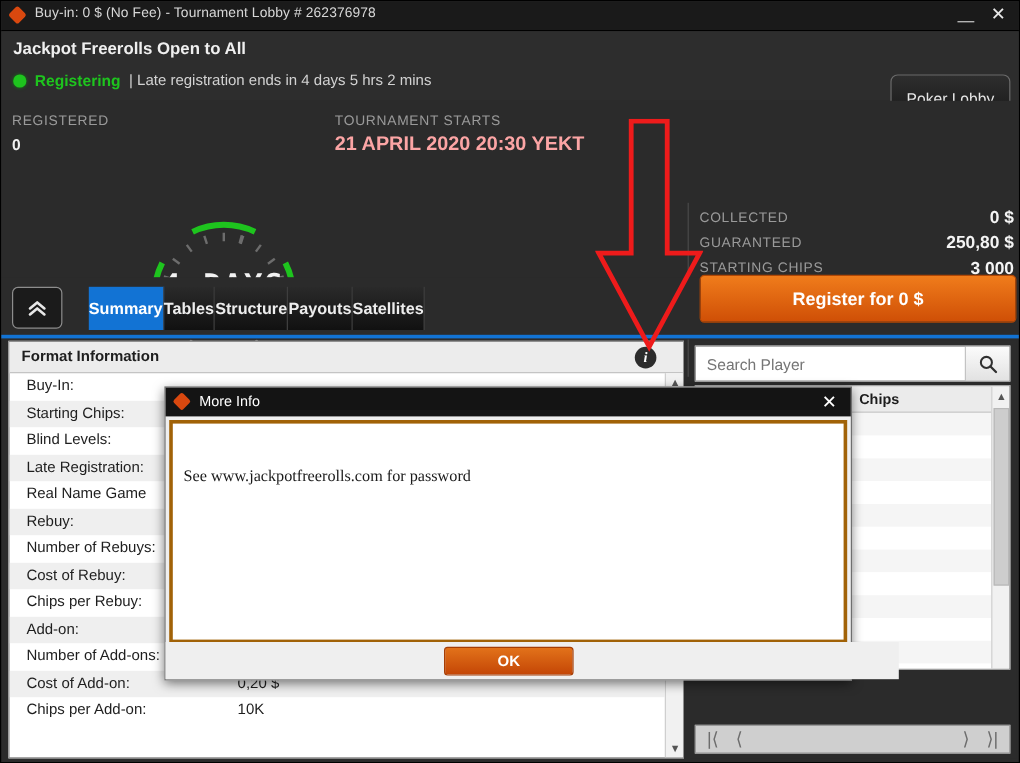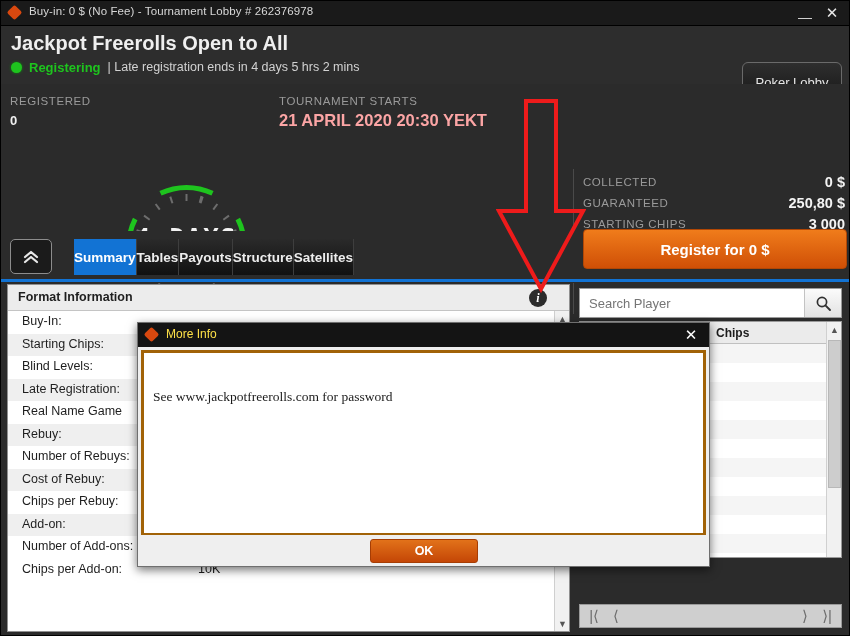--- a/index.html
+++ b/index.html
@@ -8,21 +8,21 @@
 
   
   .titlebar{position:absolute;left:0;top:0;width:850px;height:25px;background:#1a1a1a;border-bottom:1px solid #000;box-sizing:border-box;padding-left:13px;}
   .tb-diamond{position:absolute;left:8px;top:6px;width:11px;height:11px;background:#d9480f;transform:rotate(45deg);border-radius:2px;}
   .tb-title{position:absolute;left:28px;top:4px;font-size:11.5px;color:#d8d8d8;letter-spacing:.1px;white-space:nowrap;}
   .tb-min{position:absolute;right:38px;top:5px;width:16px;height:16px;color:#cfcfcf;font-size:14px;text-align:center;line-height:22px;cursor:pointer;}
   .tb-close{position:absolute;right:10px;top:3px;width:18px;height:18px;color:#e8e8e8;font-size:15px;text-align:center;line-height:18px;cursor:pointer;}
 
   
   .header{position:absolute;left:0;top:25px;width:850px;height:58px;background:#2d2d2d;box-sizing:border-box;}
-  .h-title{position:absolute;left:10px;top:6px;font-size:20px;font-weight:bold;color:#efefef;}
+  .h-title{position:absolute;left:10px;top:6px;font-size:14px;font-weight:bold;color:#efefef;}
   .h-status-row{position:absolute;left:10px;top:32px;height:18px;display:flex;align-items:center;}
   .dot{width:11px;height:11px;border-radius:50%;background:#1ec41e;margin-right:7px;box-shadow:0 0 3px #0d8a0d;}
   .h-reg{font-size:13px;font-weight:bold;color:#1ec41e;}
   .h-late{font-size:12.5px;color:#d2d2d2;margin-left:7px;}
   .lobby-btn{position:absolute;right:9px;top:36px;width:98px;height:38px;background:linear-gradient(#2e2e2e,#171717);
     border:1px solid #6a6a6a;border-radius:6px;color:#e6e6e6;font-size:13px;cursor:pointer;
     display:flex;align-items:center;justify-content:center;}
 
   
   .infostrip{position:absolute;left:0;top:83px;width:850px;height:147px;background:#2b2b2b;}
@@ -97,26 +97,26 @@
   .pg{position:absolute;top:2px;width:20px;height:18px;display:flex;align-items:center;justify-content:center;font-size:15px;color:#6d6d6d;cursor:pointer;}
 
   
   .annot{position:absolute;left:495px;top:98px;width:90px;height:195px;z-index:9;pointer-events:none;}
 
   
   .modal{position:absolute;left:136px;top:321px;width:573px;height:245px;background:#efefef;border:1px solid #6f6f6f;
      box-shadow:0 3px 9px rgba(0,0,0,.55);box-sizing:border-box;z-index:20;}
   .modal-tb{position:absolute;left:0;top:0;width:571px;height:24px;background:#141414;box-sizing:border-box;}
   .modal-diamond{position:absolute;left:8px;top:6px;width:11px;height:11px;background:#d9480f;transform:rotate(45deg);border-radius:2px;}
-  .modal-title{position:absolute;left:28px;top:4px;font-size:12px;color:#fde047;}
+  .modal-title{position:absolute;left:28px;top:4px;font-size:12px;color:#ffffff;}
   .modal-close{position:absolute;right:8px;top:2px;width:20px;height:20px;color:#fff;font-size:15px;display:flex;
      align-items:center;justify-content:center;cursor:pointer;}
   .modal-body{position:absolute;left:3px;top:27px;width:565px;height:186px;background:#fff;border:3px solid #a16207;box-sizing:border-box;}
   .modal-text{position:absolute;left:9px;top:36px;font-size:13.5px;color:#1a1a1a;font-family:"Liberation Serif",serif;}
-  .modal-foot{position:absolute;left:0;bottom:0;width:571px;height:31px;background:#efefef;}
+  .modal-foot{position:absolute;left:0;bottom:0;width:571px;height:31px;background:#efefef;padding-left:40px;}
   .ok-btn{position:absolute;left:232px;top:4px;width:106px;height:22px;border-radius:3px;
      background:linear-gradient(#e2721a,#c44606);border:1px solid #a63d04;color:#fff;font-size:12.5px;font-weight:bold;
      display:flex;align-items:center;justify-content:center;cursor:pointer;}
 </style>
 </head>
 <body>
 
 <div id="app">
 
   <div class="titlebar">
@@ -243,22 +243,22 @@
   <div class="tabbar">
     <div class="collapse-btn">
       <svg width="18" height="16" viewBox="0 0 18 16">
         <path d="M3 8 L9 3 L15 8" fill="none" stroke="#e8e8e8" stroke-width="2.2" stroke-linecap="round" stroke-linejoin="round"></path>
         <path d="M3 13 L9 8 L15 13" fill="none" stroke="#e8e8e8" stroke-width="2.2" stroke-linecap="round" stroke-linejoin="round"></path>
       </svg>
     </div>
     <div class="tabs">
       <div class="tab active">Summary</div>
       <div class="tab">Tables</div>
+      <div class="tab">Structure</div>
       <div class="tab">Payouts</div>
-      <div class="tab">Structure</div>
       <div class="tab">Satellites</div>
     </div>
   </div>
   <div class="blueline"></div>
 
   <div class="leftpanel">
     <div class="lp-head">
       <div class="lp-head-txt">Format Information</div>
       <div class="info-icon">i</div>
     </div>
@@ -299,20 +299,24 @@
           <span class="fi-lbl">Chips per Rebuy:</span>
           <span class="fi-val"></span>
         </div>
       <div class="fi-row alt">
           <span class="fi-lbl">Add-on:</span>
           <span class="fi-val"></span>
         </div>
       <div class="fi-row">
           <span class="fi-lbl">Number of Add-ons:</span>
           <span class="fi-val"></span>
+        </div>
+      <div class="fi-row alt">
+          <span class="fi-lbl">Cost of Add-on:</span>
+          <span class="fi-val">0,20 $</span>
         </div>
       <div class="fi-row">
           <span class="fi-lbl">Chips per Add-on:</span>
           <span class="fi-val">10K</span>
         </div>
     </div>
     <div class="lp-scroll">
       <div class="arrow up">▲</div>
       <div class="lp-thumb"></div>
       <div class="arrow dn">▼</div>

